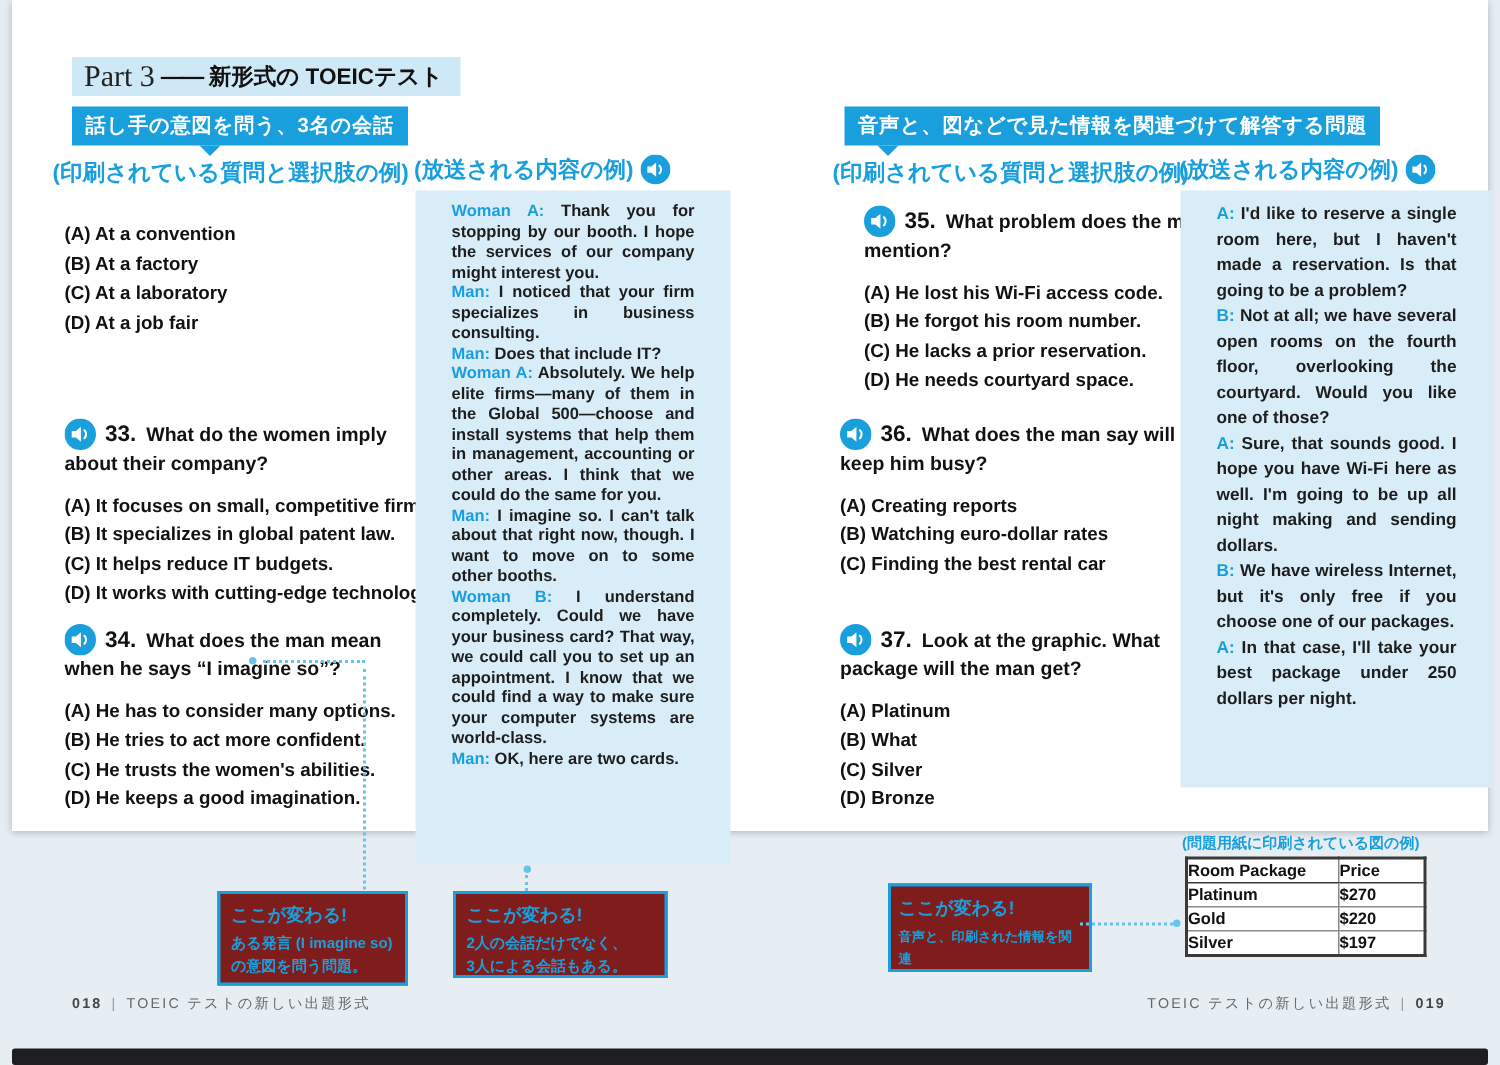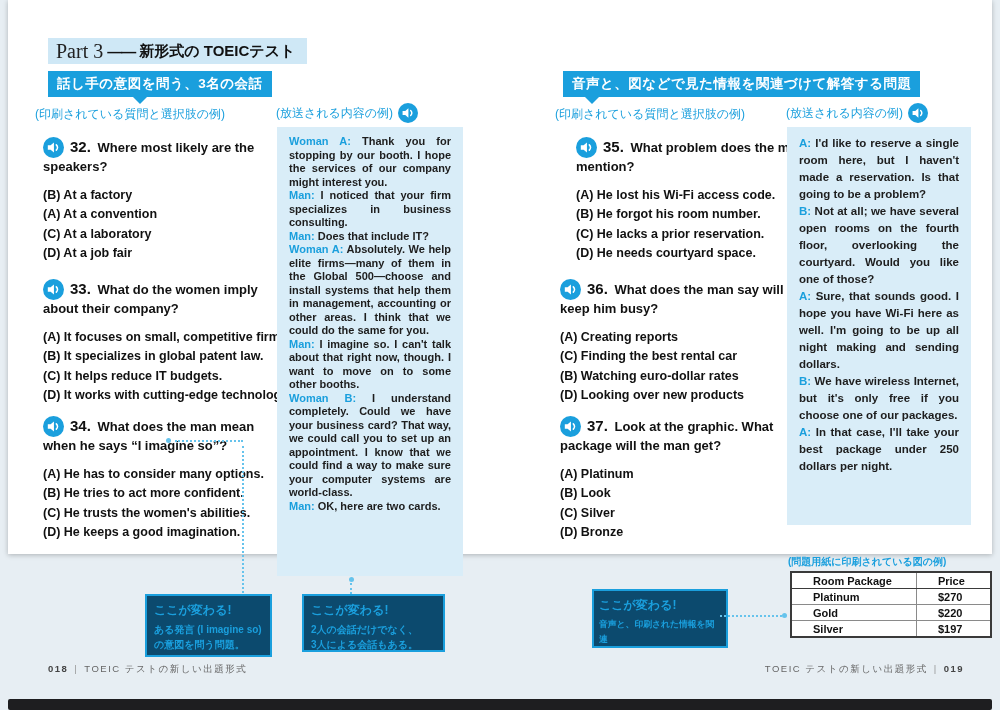--- a/index.html
+++ b/index.html
@@ -16,55 +16,55 @@
     display:flex;align-items:center;padding:0 12px 0 8px;white-space:nowrap}
   .part-label{font-family:"Liberation Serif","DejaVu Serif",serif;font-size:20px;color:#222;margin-right:4px}
   .part-dash{font-weight:bold;color:#111;font-size:15px;margin-right:4px;letter-spacing:-1px}
   .part-title{font-weight:bold;font-size:15px;color:#111}
 
   .banner{position:absolute;top:71px;height:26px;background:var(--accent);color:#fff;
     font-weight:bold;font-size:13.5px;line-height:26px;padding:0 9px;white-space:nowrap;letter-spacing:.5px}
   .banner .notch{position:absolute;bottom:-7px;width:0;height:0;
     border-left:7px solid transparent;border-right:7px solid transparent;border-top:7px solid var(--accent)}
 
-  .example-label{position:absolute;color:var(--accent);font-weight:normal;font-size:12px;white-space:nowrap;
+  .example-label{position:absolute;color:var(--accent);font-weight:bold;font-size:15px;white-space:nowrap;
     display:flex;align-items:center;gap:5px}
 
   
   .q-block{position:absolute;color:#111}
   .q-head{font-size:13px;font-weight:bold;line-height:17.5px}
   .q-head .spk-badge{display:inline-block;width:21px;height:21px;vertical-align:-6px;margin-right:6px}
   .q-num{font-size:15px;margin-right:3px}
   .q-opts{margin-top:10px}
   .q-opt{font-size:12.5px;font-weight:bold;line-height:19.5px;white-space:nowrap}
 
   
-  .script-box{position:absolute;background:var(--script-bg);padding:8px 12px;overflow:hidden}
+  .script-box{position:absolute;background:var(--script-bg);padding:8px 24px;overflow:hidden}
   .script-box .seg{margin:0;font-weight:bold;color:#1d1d1d;text-align:justify}
   .script-left{left:269px;top:127px;width:162px;height:433px}
   .script-left .seg{font-size:11px;line-height:13.5px}
   .script-right{left:779px;top:127px;width:160px;height:382px}
   .script-right .seg{font-size:11.5px;line-height:17px}
   .spk{color:var(--accent)}
 
   
-  .callout{position:absolute;background:#0c4a6e;border:2px solid var(--accent);padding:6px 7px;overflow:hidden}
+  .callout{position:absolute;background:#7f1d1d;border:2px solid var(--accent);padding:6px 7px;overflow:hidden}
   .co-title{font-size:12px;font-weight:bold;color:var(--accent);margin-bottom:3px;white-space:nowrap}
   .co-body{font-size:10px;font-weight:bold;color:var(--accent);line-height:15px;white-space:pre-line}
 
   
   .dot{position:absolute;width:5px;height:5px;border-radius:50%;background:var(--dotted)}
   .hline{position:absolute;height:0;border-top:2px dotted var(--dotted)}
   .vline{position:absolute;width:0;border-left:2px dotted var(--dotted)}
 
   
   .graphic-label{position:absolute;left:780px;top:555px;color:var(--accent);font-weight:bold;font-size:10px;white-space:nowrap}
   .pkg-table{position:absolute;left:782px;top:571px;border-collapse:collapse;background:#fff;
     font-size:11px;font-weight:bold;color:#111;border:2px solid #3a3a3a}
-  .pkg-table th,.pkg-table td{border:1px solid #8a8a8a;text-align:left;padding:1px 21px;height:13px;font-size:11px;white-space:nowrap}
+  .pkg-table th,.pkg-table td{border:1px solid #8a8a8a;text-align:left;padding:1px 0;height:13px;font-size:11px;white-space:nowrap}
   .pkg-table th{border-bottom:1px solid #3a3a3a}
   .col-pkg{width:100px}.col-price{width:56px}
 
   
   .footer{position:absolute;top:663px;font-size:9.5px;color:#666;letter-spacing:1.5px;white-space:nowrap}
   .footer .pnum{font-weight:bold;color:#444}
   .footer .div{margin:0 6px;color:#999}
 </style>
 </head>
 <body>
@@ -80,30 +80,23 @@
   <div class="banner" style="left:40px">
     <span>話し手の意図を問う、3名の会話</span>
     <i class="notch" style="left:85px"></i>
   </div>
 
   <div class="example-label" style="left:27px;top:106px">
     <span>(印刷されている質問と選択肢の例)</span>
   </div>
 
   <div class="q-block" style="left:35px;top:137px;width:225px">
-    <div class="q-head">
-      <span class="spk-badge"><svg viewBox="0 0 24 24" width="21" height="21">
-            <circle cx="12" cy="12" r="12" fill="#1a9fdd"></circle>
-            <path d="M5.5 9.5v5h3.2l3.8 3.2V6.3L8.7 9.5z" fill="#fff"></path>
-            <path d="M15.2 9a4.4 4.4 0 010 6" stroke="#fff" stroke-width="1.7" fill="none" stroke-linecap="round"></path>
-          </svg></span><span class="q-num">32.</span> <span>Where most likely are the speakers?</span>
-    </div>
-    <div class="q-opts">
+    <div class="q-opts">
+      <div class="q-opt">(A) At a convention</div>
       <div class="q-opt">(B) At a factory</div>
-      <div class="q-opt">(A) At a convention</div>
       <div class="q-opt">(C) At a laboratory</div>
       <div class="q-opt">(D) At a job fair</div>
     </div>
   </div>
 
   <div class="q-block" style="left:35px;top:279px;width:225px">
     <div class="q-head">
       <span class="spk-badge"><svg viewBox="0 0 24 24" width="21" height="21">
             <circle cx="12" cy="12" r="12" fill="#1a9fdd"></circle>
             <path d="M5.5 9.5v5h3.2l3.8 3.2V6.3L8.7 9.5z" fill="#fff"></path>
@@ -202,37 +195,36 @@
   <div class="q-block" style="left:552px;top:279px;width:248px">
     <div class="q-head">
       <span class="spk-badge"><svg viewBox="0 0 24 24" width="21" height="21">
             <circle cx="12" cy="12" r="12" fill="#1a9fdd"></circle>
             <path d="M5.5 9.5v5h3.2l3.8 3.2V6.3L8.7 9.5z" fill="#fff"></path>
             <path d="M15.2 9a4.4 4.4 0 010 6" stroke="#fff" stroke-width="1.7" fill="none" stroke-linecap="round"></path>
           </svg></span><span class="q-num">36.</span> <span>What does the man say will keep him busy?</span>
     </div>
     <div class="q-opts">
       <div class="q-opt">(A) Creating reports</div>
+      <div class="q-opt">(B) Watching euro-dollar rates</div>
       <div class="q-opt">(C) Finding the best rental car</div>
-      <div class="q-opt">(B) Watching euro-dollar rates</div>
-      <div class="q-opt">(D) Looking over new products</div>
     </div>
   </div>
 
   <div class="q-block" style="left:552px;top:416px;width:248px">
     <div class="q-head">
       <span class="spk-badge"><svg viewBox="0 0 24 24" width="21" height="21">
             <circle cx="12" cy="12" r="12" fill="#1a9fdd"></circle>
             <path d="M5.5 9.5v5h3.2l3.8 3.2V6.3L8.7 9.5z" fill="#fff"></path>
             <path d="M15.2 9a4.4 4.4 0 010 6" stroke="#fff" stroke-width="1.7" fill="none" stroke-linecap="round"></path>
           </svg></span><span class="q-num">37.</span> <span>Look at the graphic. What package will the man get?</span>
     </div>
     <div class="q-opts">
       <div class="q-opt">(A) Platinum</div>
-      <div class="q-opt">(B) Look</div>
+      <div class="q-opt">(B) What</div>
       <div class="q-opt">(C) Silver</div>
       <div class="q-opt">(D) Bronze</div>
     </div>
   </div>
 
   <div class="example-label" style="left:778px;top:103px">
     <span>(放送される内容の例)</span>
     <span class="spk-badge" style="width:20px;height:20px"><svg viewBox="0 0 24 24" width="20" height="20">
           <circle cx="12" cy="12" r="12" fill="#1a9fdd"></circle>
           <path d="M5.5 9.5v5h3.2l3.8 3.2V6.3L8.7 9.5z" fill="#fff"></path>

